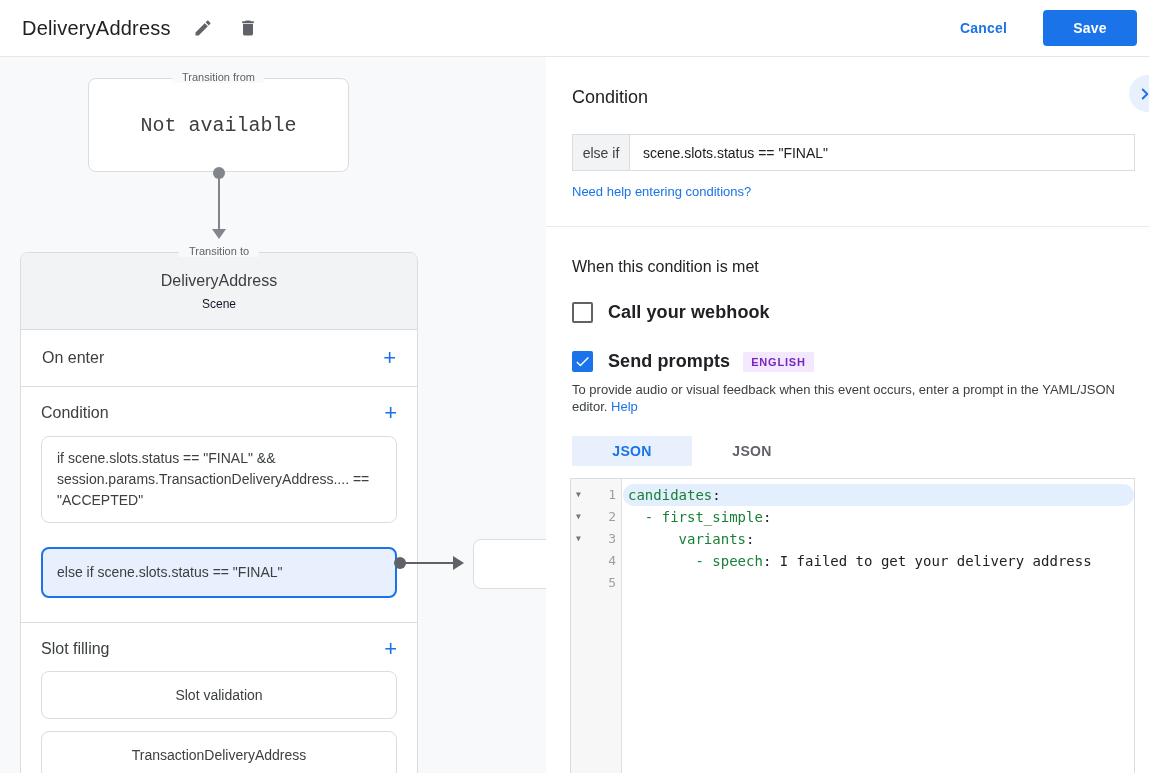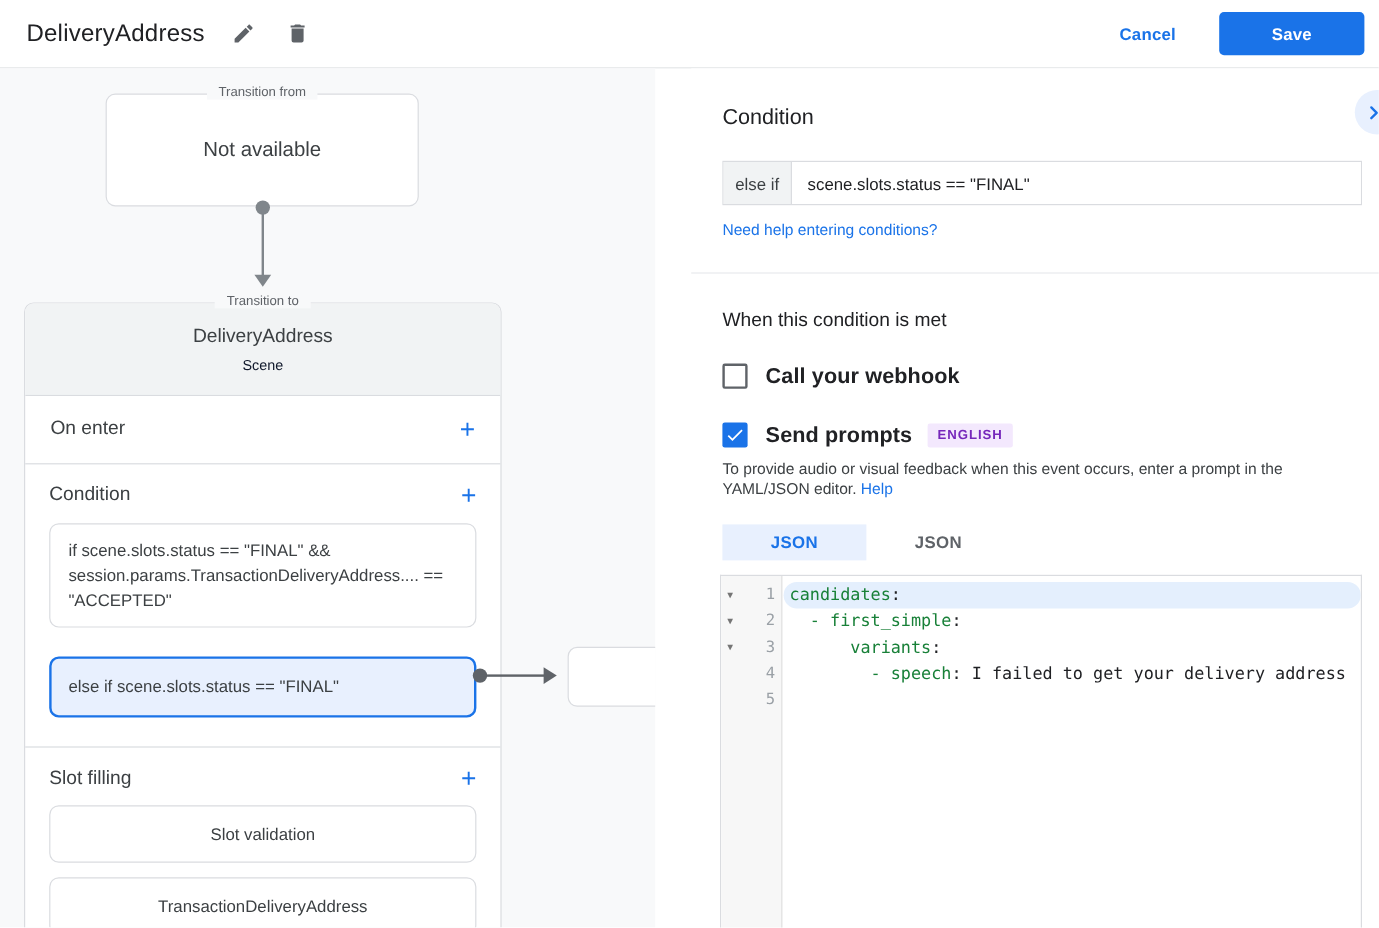--- a/index.html
+++ b/index.html
@@ -9,34 +9,34 @@
 
   
   #topbar { height:57px; flex:0 0 57px; display:flex; align-items:center;
     padding:0 12px 0 22px; border-bottom:1px solid #e4e6e8; background:#fff; }
   #topbar .title { font-size:20px; color:#202124; letter-spacing:.2px; }
   .icon-btn { background:none; border:none; cursor:pointer; padding:4px; display:flex; align-items:center; }
   .icon-btn svg { fill:#5f6368; }
   #topbar .spacer { flex:1; }
   .cancel-btn { background:none; border:none; color:#1a73e8; font-size:14px; font-weight:700;
     font-family:"Liberation Sans", sans-serif; cursor:pointer; margin-right:36px; letter-spacing:.2px; }
-  .save-btn { background:#1a73e8; color:#fff; border:none; border-radius:4px; width:121px; height:36px;
+  .save-btn { background:#1a73e8; color:#fff; border:none; border-radius:4px; width:94px; height:36px;
     font-size:14px; font-weight:700; font-family:"Liberation Sans", sans-serif; cursor:pointer; letter-spacing:.2px; }
 
   
-  #body { flex:1; display:flex; min-height:0;gap:30px; }
+  #body { flex:1; display:flex; min-height:0; }
 
   
   #canvas { width:546px; flex:0 0 546px; background:#f8f9fa; position:relative; overflow:hidden; }
 
   .tf-box { position:absolute; left:88px; top:21px; width:261px; height:94px; background:#fff;
     border:1px solid #dadce0; border-radius:8px; display:flex; align-items:center; justify-content:center; }
   .legend { position:absolute; top:-8px; left:50%; transform:translateX(-50%); background:#f8f9fa;
     padding:0 10px; font-size:11px; color:#5f6368; white-space:nowrap; }
-  .tf-text { font-size:17px; color:#3c4043; }
+  .tf-text { font-size:20px; color:#3c4043;font-family:Liberation Mono, monospace; }
 
   .v-dot { position:absolute; left:213px; top:110px; width:12px; height:12px; border-radius:50%; background:#80868b; }
   .v-line { position:absolute; left:218px; top:116px; width:2px; height:58px; background:#80868b; }
   .v-arrow { position:absolute; left:212px; top:172px; width:0; height:0;
     border-left:7px solid transparent; border-right:7px solid transparent; border-top:10px solid #80868b; }
 
   .scene-card { position:absolute; left:20px; top:195px; width:398px; min-height:620px;
     background:#fff; border:1px solid #dadce0; border-radius:8px; }
   .scene-head { height:77px; background:#f1f3f4; border-bottom:1px solid #dadce0; border-radius:7px 7px 0 0;
     display:flex; flex-direction:column; align-items:center; justify-content:center; }

